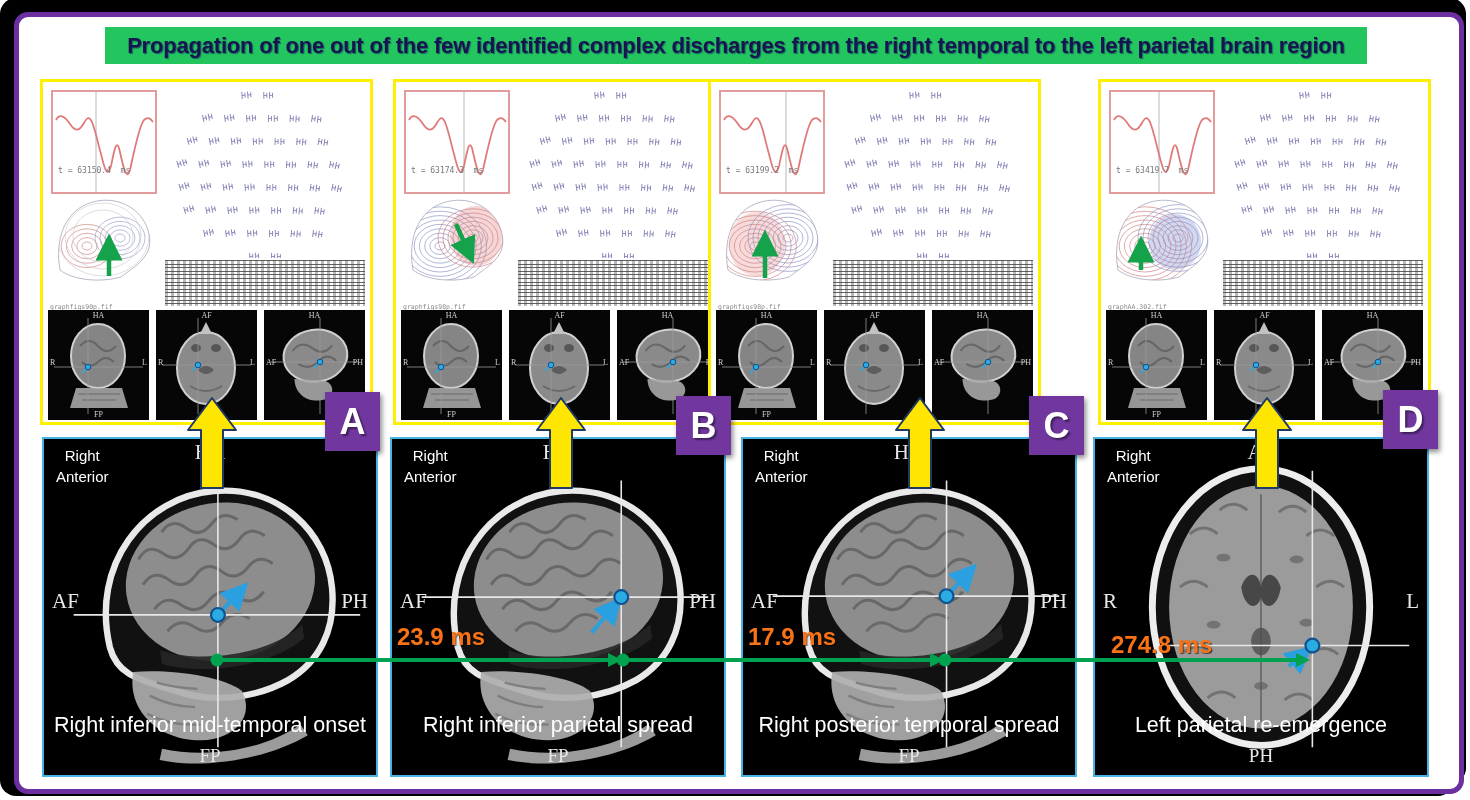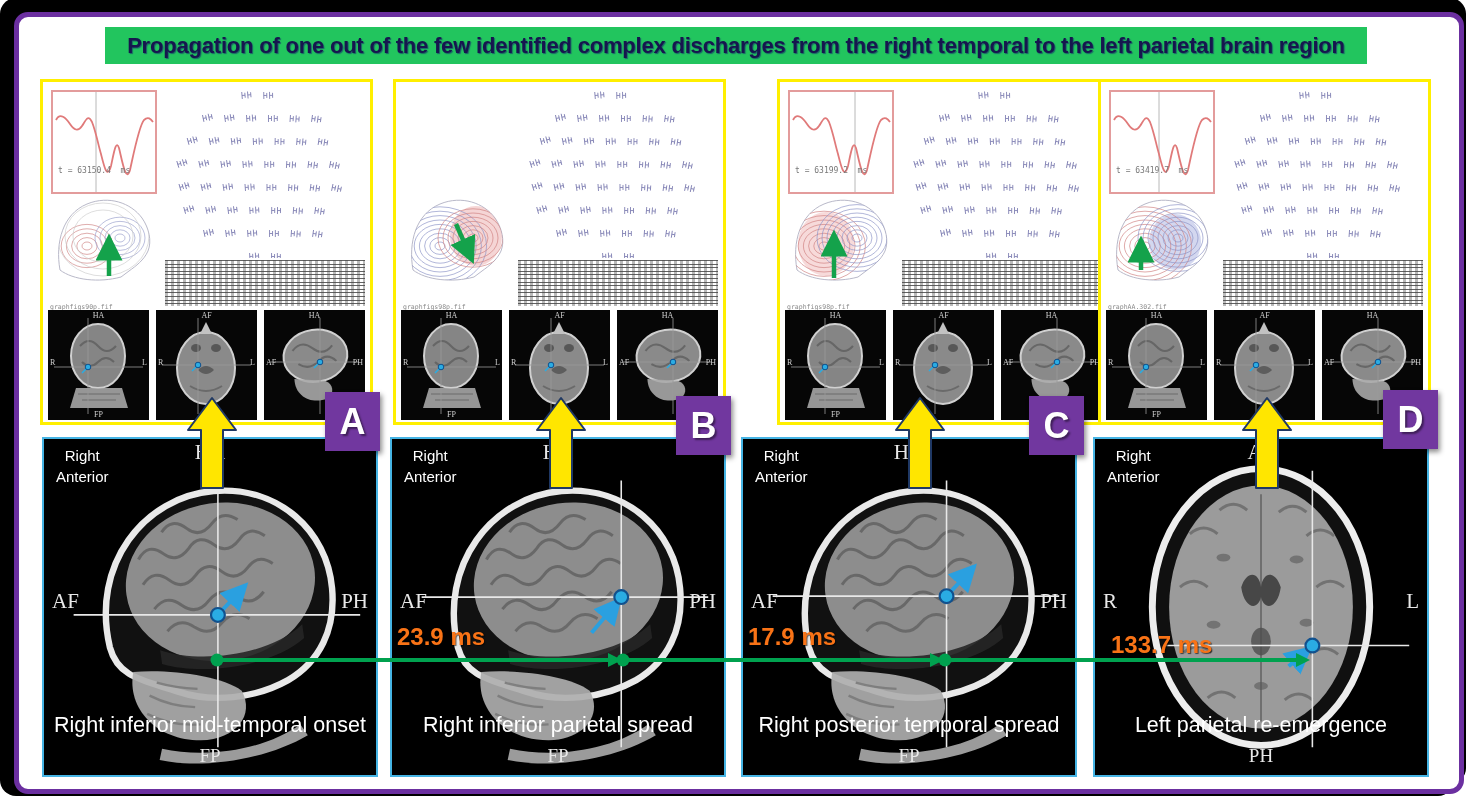--- a/index.html
+++ b/index.html
@@ -236,20 +236,27 @@
     <div>Anterior</div>
   </div>
   <div class="lbl top">HA</div>
   <div class="lbl left">AF</div>
   <div class="lbl right">PH</div>
   <div class="lbl bottom">FP</div>
   <div class="latency"></div>
   <div class="caption">Right inferior mid-temporal onset</div>
 </div>
       <div class="top-panel tp1" style="left:393px">
+  <div class="wave-box">
+    <svg class="wave-svg" viewBox="0 0 100 100">
+            <line x1="56.99999999999999" y1="0" x2="56.99999999999999" y2="100" stroke="#b8b8b8" stroke-width="1"></line>
+            <path d="M2,28 C6,20 12,26 16,32 S24,40 28,34 S34,22 38,30 C42,40 44,52 47,62 C50,74 53,88 57,74 C60,60 62,47 65,56 C68,68 72,92 76,78 C80,60 85,34 90,28 C94,24 97,27 99,30" fill="none" stroke="#e07a7a" stroke-width="1.8"></path>
+          </svg>
+    <div class="t-label">t = 63174.3  ms</div>
+  </div>
   <svg class="headmap" viewBox="0 0 104 88">
           <defs>
             <clipPath id="hm1">
               <path d="M7,74 C2,46 10,18 34,8 C56,-1 78,7 89,22 C96,32 99,45 95,55 C91,64 83,70 76,75 L68,81 C46,87 20,84 7,74 Z"></path>
             </clipPath>
             <marker id="ga1" markerWidth="7" markerHeight="7" refX="5" refY="3" orient="auto">
               <path d="M0,0 L6,3 L0,6 Z" fill="#14a24b"></path>
             </marker>
           </defs>
           <path d="M7,74 C2,46 10,18 34,8 C56,-1 78,7 89,22 C96,32 99,45 95,55 C91,64 83,70 76,75 L68,81 C46,87 20,84 7,74 Z" fill="#fff" stroke="#b9b9c9" stroke-width="1"></path>
@@ -412,21 +419,21 @@
     <div>Right</div>
     <div>Anterior</div>
   </div>
   <div class="lbl top">HA</div>
   <div class="lbl left">AF</div>
   <div class="lbl right">PH</div>
   <div class="lbl bottom">FP</div>
   <div class="latency">23.9 ms</div>
   <div class="caption">Right inferior parietal spread</div>
 </div>
-      <div class="top-panel tp2" style="left:777px">
+      <div class="top-panel tp2" style="left:708px">
   <div class="wave-box">
     <svg class="wave-svg" viewBox="0 0 100 100">
             <line x1="64" y1="0" x2="64" y2="100" stroke="#b8b8b8" stroke-width="1"></line>
             <path d="M2,28 C6,20 12,26 16,32 S24,40 28,34 S34,22 38,30 C42,40 44,52 47,62 C50,74 53,88 57,74 C60,60 62,47 65,56 C68,68 72,92 76,78 C80,60 85,34 90,28 C94,24 97,27 99,30" fill="none" stroke="#e07a7a" stroke-width="1.8"></path>
           </svg>
     <div class="t-label">t = 63199.2  ms</div>
   </div>
   <svg class="headmap" viewBox="0 0 104 88">
           <defs>
             <clipPath id="hm2">
@@ -785,21 +792,21 @@
           <circle cx="220" cy="209" r="7" fill="#2aace3" stroke="#11518e" stroke-width="2.2"></circle>
         </svg>
   <div class="orient">
     <div>Right</div>
     <div>Anterior</div>
   </div>
   <div class="lbl top">AF</div>
   <div class="lbl left">R</div>
   <div class="lbl right">L</div>
   <div class="lbl bottom">PH</div>
-  <div class="latency">133.7 ms</div>
+  <div class="latency">274.8 ms</div>
   <div class="caption">Left parietal re-emergence</div>
 </div>
     </div>
   <svg id="overlay">
       <line x1="217" y1="660" x2="1298" y2="660" stroke="#00a14f" stroke-width="4"></line>
       <path d="M608,653 L622,660 L608,667 Z" fill="#00a14f"></path>
       <path d="M930,653 L944,660 L930,667 Z" fill="#00a14f"></path>
       <path d="M1296,653 L1310,660 L1296,667 Z" fill="#00a14f"></path>
       <circle cx="217" cy="660" r="6.5" fill="#00a14f"></circle>
       <circle cx="623" cy="660" r="6.5" fill="#00a14f"></circle>

